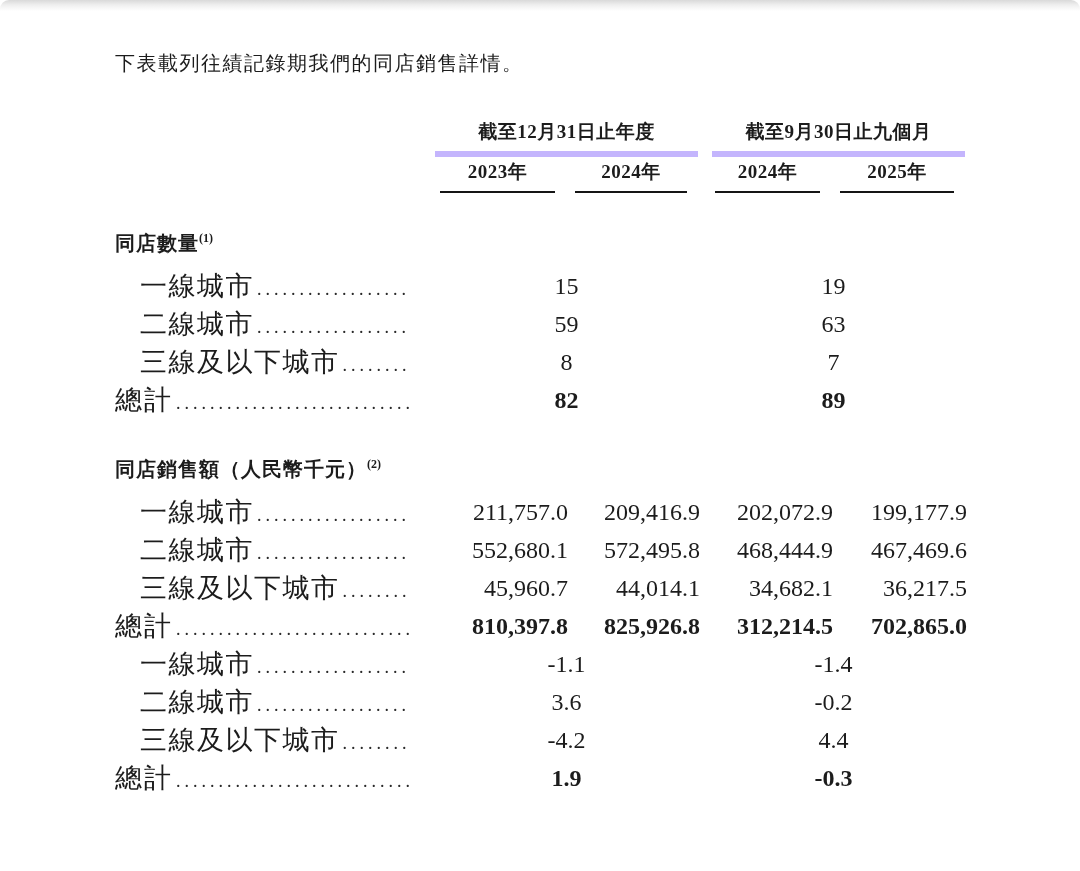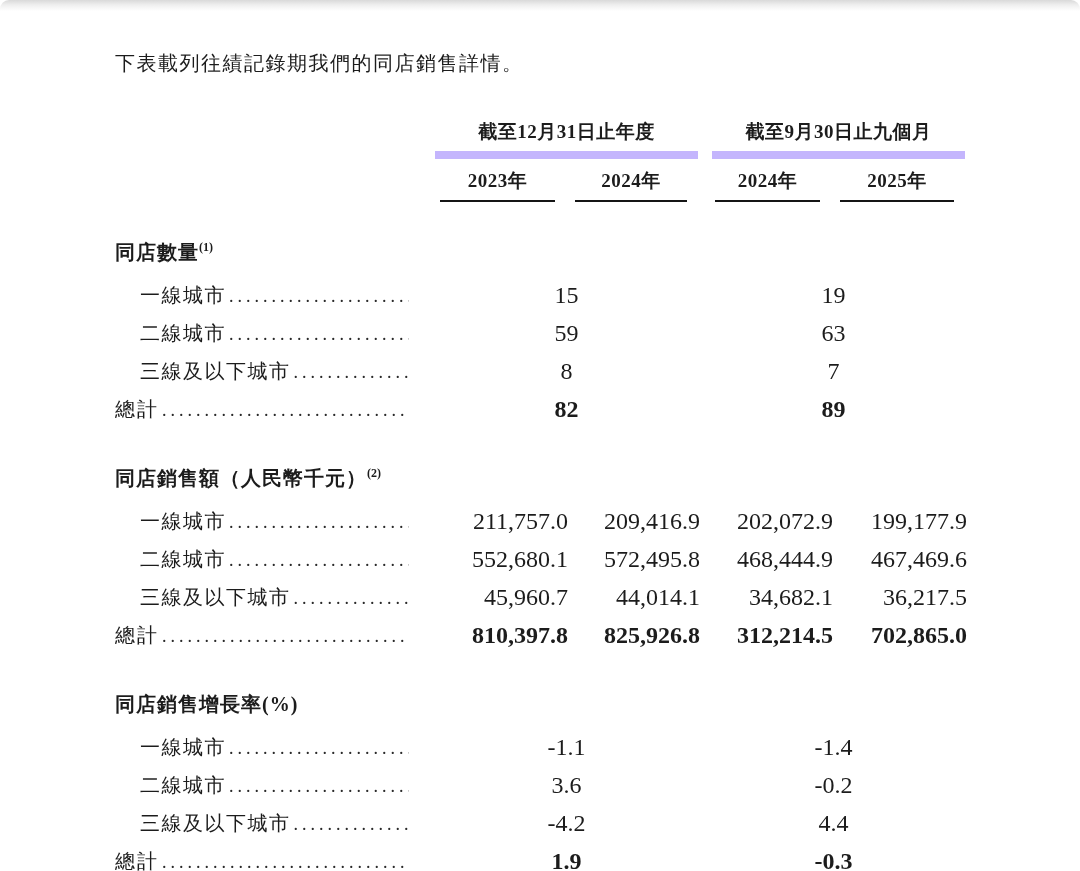--- a/index.html
+++ b/index.html
@@ -29,44 +29,44 @@
   col.c-label{width:318px;}
   col.c1{width:135px;}
   col.c2{width:132px;}
   col.c3{width:133px;}
   col.c4{width:134px;}
 
   th{padding:0;font-weight:bold;vertical-align:bottom;}
   .gline{
     font-size:19px;text-align:center;letter-spacing:0.5px;
     padding-bottom:6px;margin:0 2px;
-    border-bottom:8px solid #c4b5fd;
+    border-bottom:6px solid #c4b5fd;
   }
   th.g2 .gline{margin-left:12px;}
   .yline{
     font-size:19px;text-align:center;letter-spacing:0.5px;
-    padding:9px 0 6px;margin:0 13px 0 7px;
+    padding:2px 0 6px;margin:0 13px 0 7px;
     border-bottom:2px solid #151515;
   }
   th.g2 .yline{margin-left:15px;}
 
   tr.sec-row td{
     padding:37px 0 10px;
     font-weight:bold;font-size:20px;letter-spacing:1px;
     vertical-align:bottom;
   }
   .sec-title{font-weight:bold;}
   sup.fn{font-size:12px;font-weight:bold;vertical-align:super;letter-spacing:0;}
 
   tr.body-row td{height:38px;vertical-align:middle;padding:0;}
   td.label-cell .lblwrap{
     display:block;overflow:hidden;white-space:nowrap;margin-right:24px;
   }
   tr.indent .lblwrap{padding-left:25px;}
-  .lbl{font-size:20px;letter-spacing:1.5px;text-align:right;}
+  .lbl{font-size:27px;letter-spacing:1.5px;text-align:right;}
   .dots{font-size:18px;letter-spacing:4px;color:#2a2a2a;padding-left:3px;}
   td.num{
     font-size:24px;text-align:right;padding-right:16px;
     font-variant-numeric:lining-nums;
     margin-top:28px;
   }
   td.span-num{text-align:center;padding-right:28px;}
   tr.total .lbl{font-weight:normal;letter-spacing:2px;}
   tr.total td.num{font-weight:bold;}
 </style>
@@ -184,25 +184,20 @@
       <tr class="body-row total">
         <td class="label-cell">
               <span class="lblwrap"><span class="lbl">總計</span><span class="dots">..........................................................</span></span>
             </td>
         <td class="num">810,397.8</td>
         <td class="num">825,926.8</td>
         <td class="num">312,214.5</td>
         <td class="num">702,865.0</td>
       </tr>
 
-      <tr class="sec-row">
-        <td colspan="5">
-          <span class="sec-title">同店銷售增長率(%)</span><sup class="fn"></sup>
-        </td>
-      </tr>
       <tr class="body-row indent">
         <td class="label-cell">
               <span class="lblwrap"><span class="lbl">一線城市</span><span class="dots">..........................................................</span></span>
             </td>
         <td class="num span-num" colspan="2">-1.1</td>
         <td class="num span-num" colspan="2">-1.4</td>
       </tr>
       <tr class="body-row indent">
         <td class="label-cell">
               <span class="lblwrap"><span class="lbl">二線城市</span><span class="dots">..........................................................</span></span>

